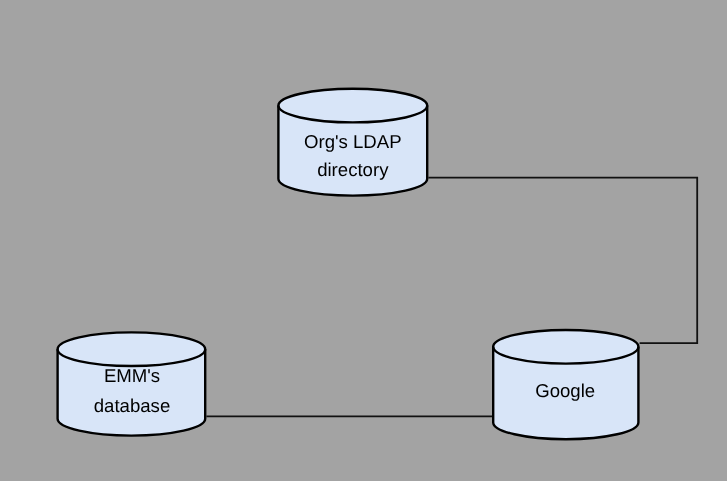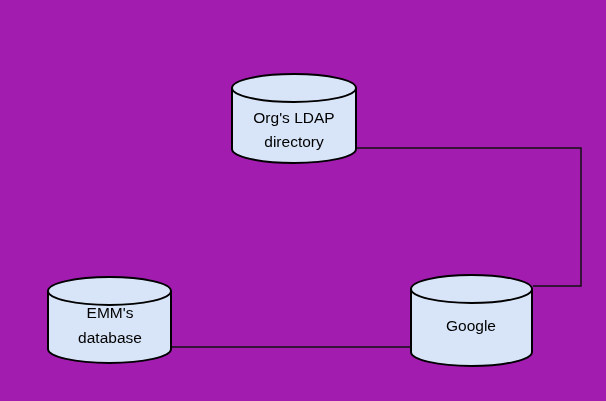--- a/index.html
+++ b/index.html
@@ -8,21 +8,21 @@
     background: #000000;
     width: 606px;
     height: 401px;
     overflow: hidden;
     font-family: "Liberation Sans", sans-serif;
   }
   .stage {
     position: relative;
     width: 606px;
     height: 401px;
-    background: #a21caf;
+    background: #a3a3a3;
   }
   svg { display: block; }
   .cyl-body {
     stroke: #000000;
     stroke-width: 2;
   }
   .cyl-arc {
     fill: none;
     stroke: #000000;
     stroke-width: 2;

